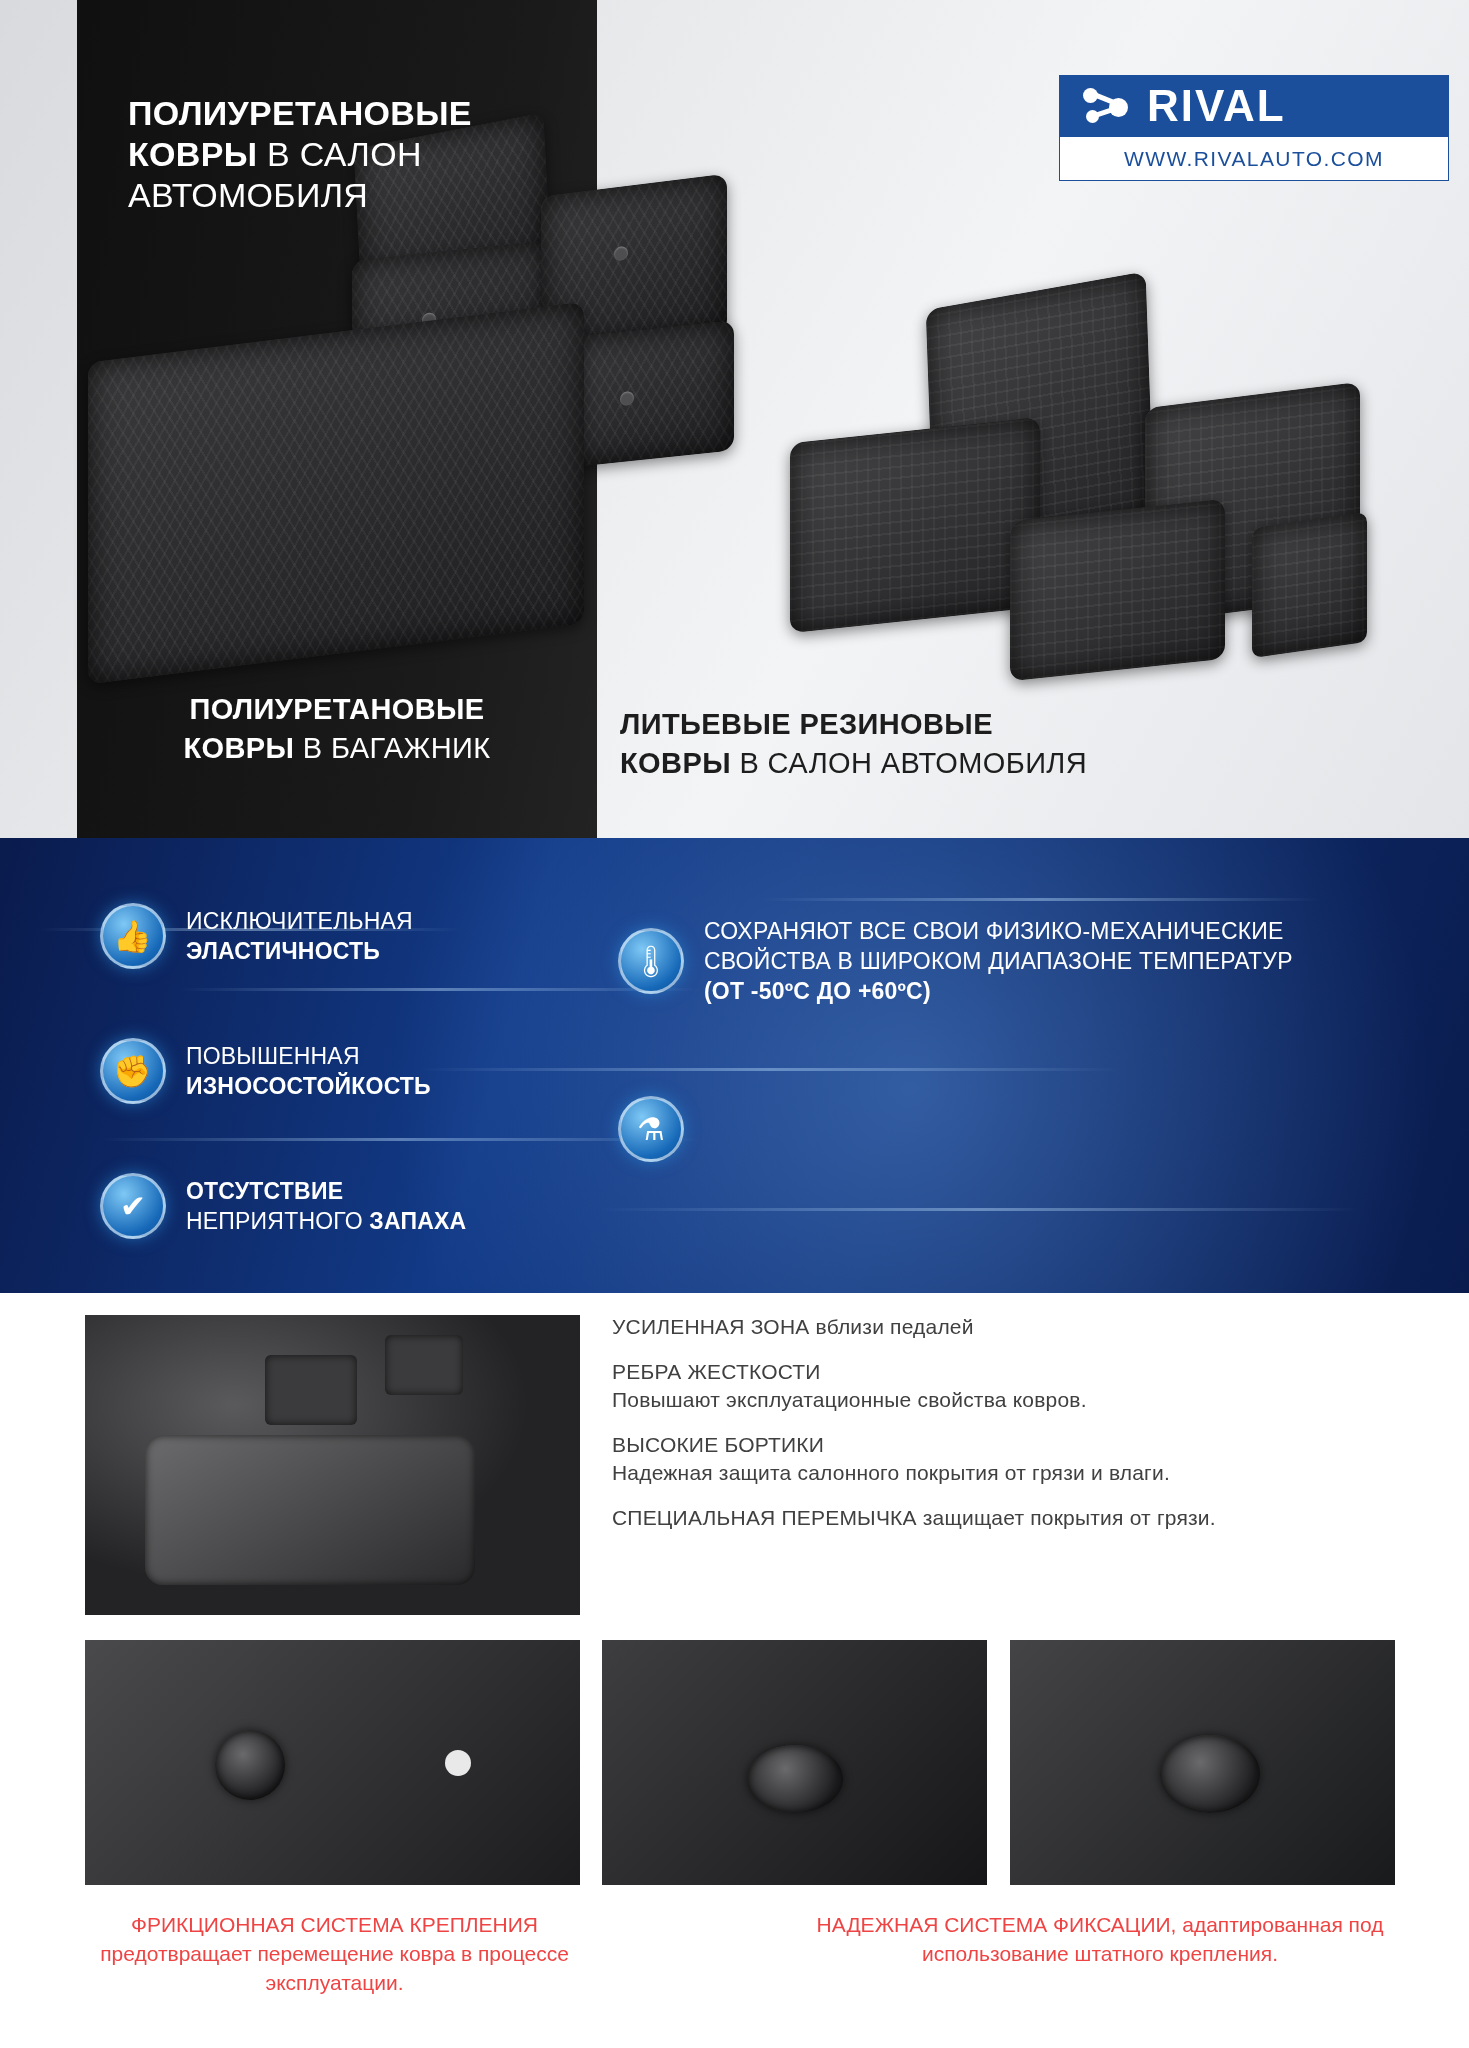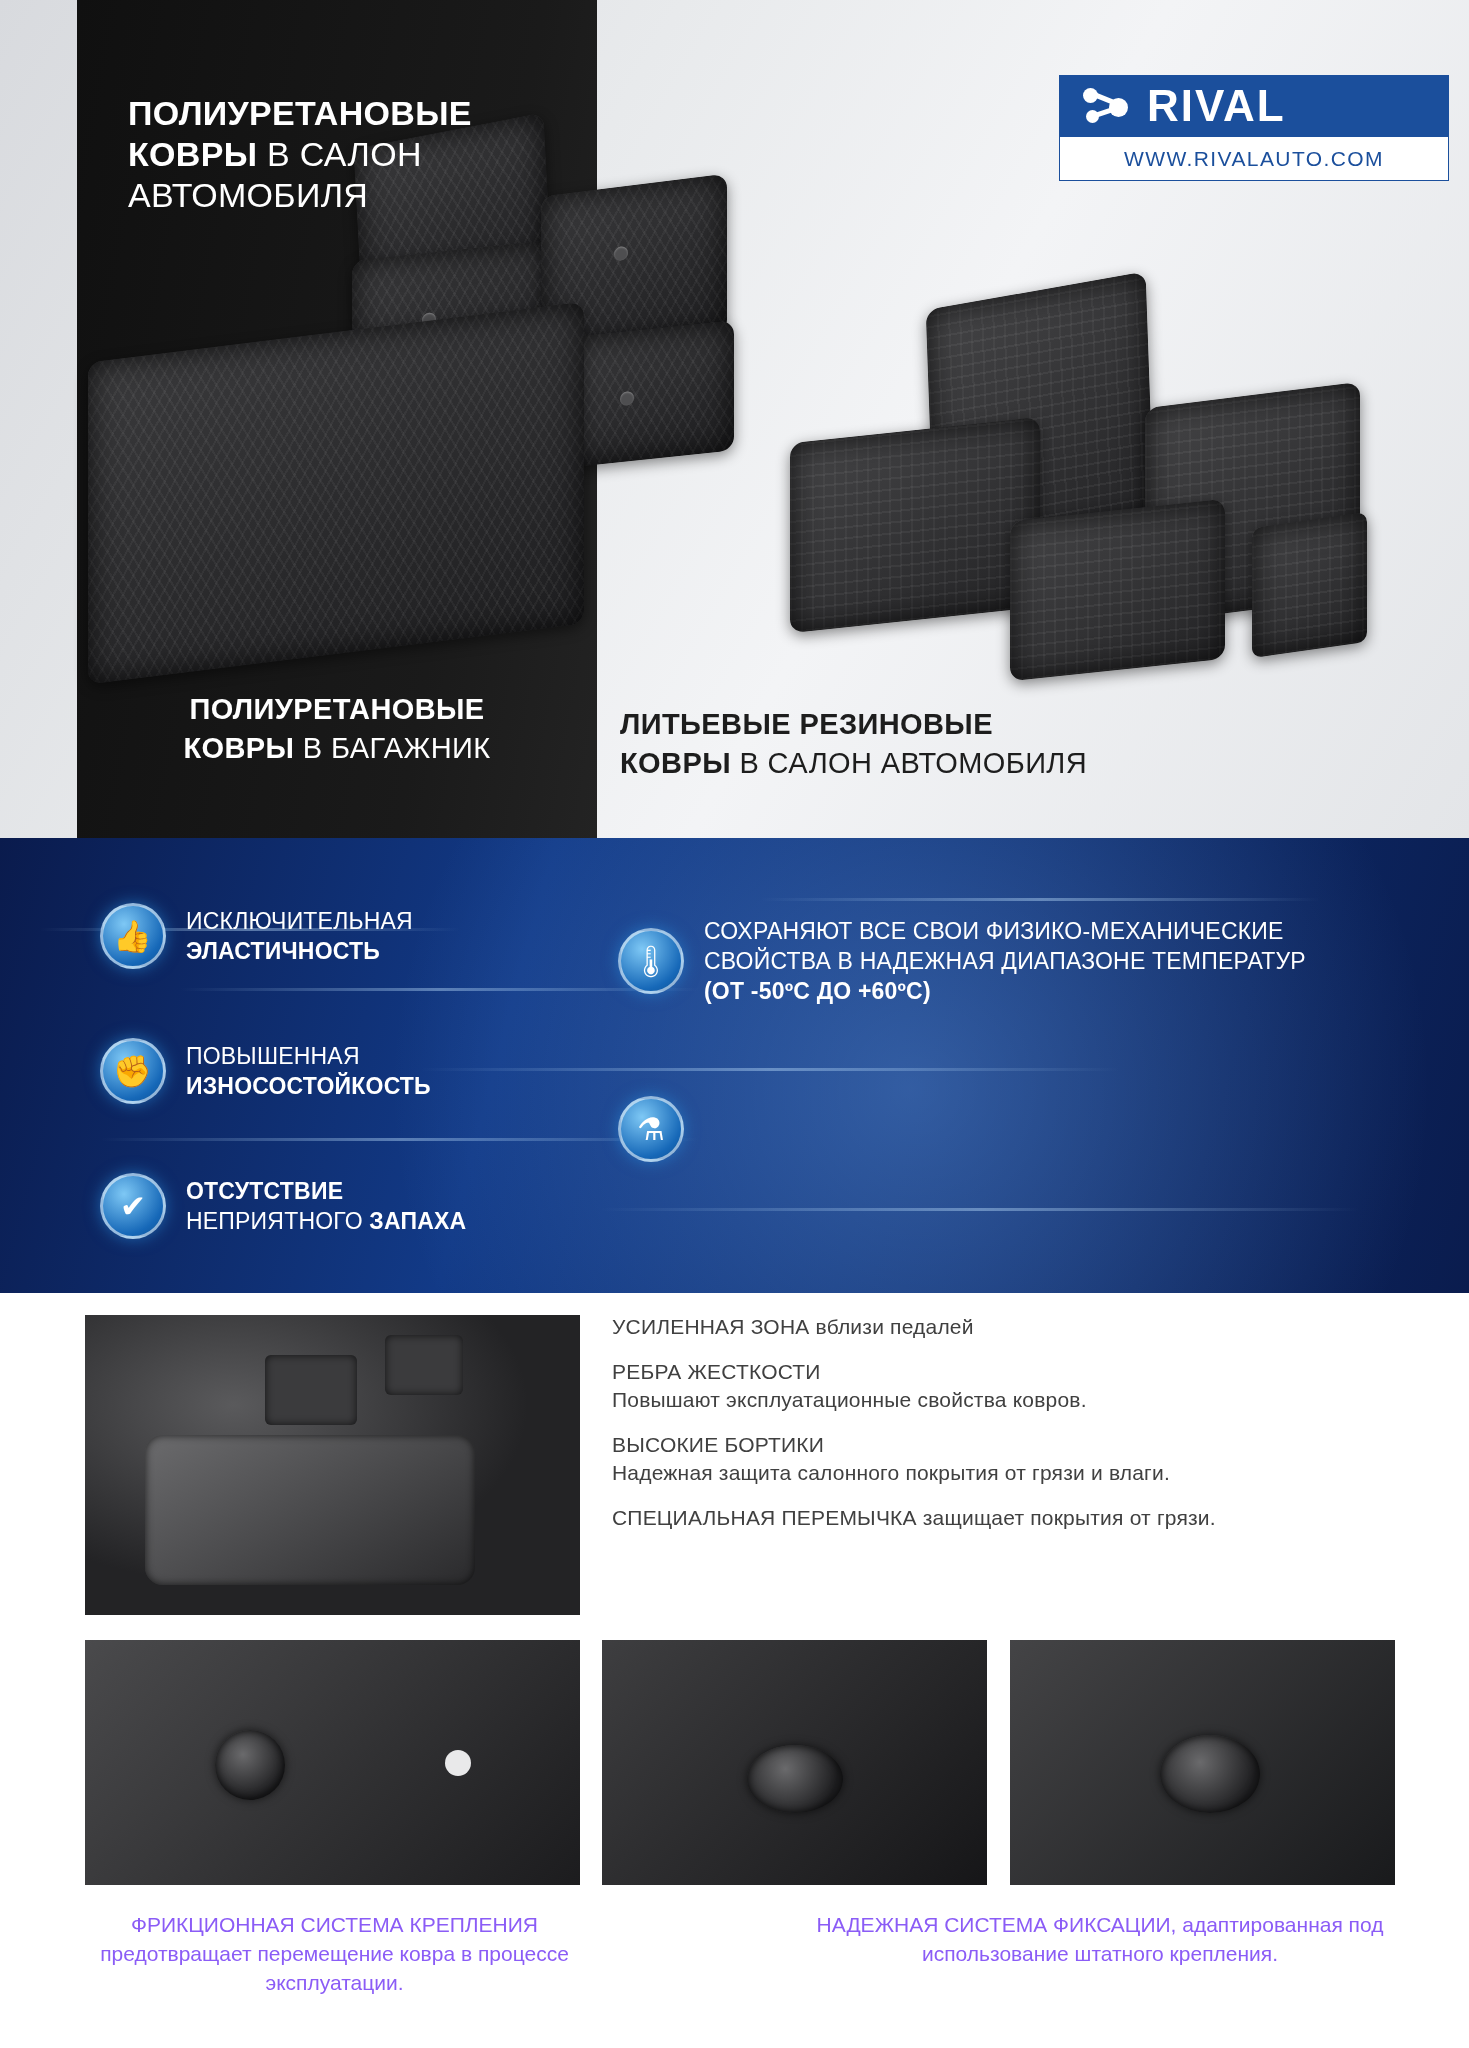--- a/index.html
+++ b/index.html
@@ -233,21 +233,21 @@
     color: #404040;
   }
   .det-item { margin-bottom: 17px; }
   .det-h { font-size: 21px; line-height: 28px; letter-spacing: .2px; }
   .det-p { font-size: 21px; line-height: 28px; letter-spacing: .2px; }
 
   .bottom-caption {
     position: absolute;
     font-size: 21px;
     line-height: 29px;
-    color: #8b5cf6;
+    color: #ef4444;
     text-align: center;
   }
   .bc-left { left: 62px; top: 1910px; width: 545px; }
   .bc-right { left: 790px; top: 1910px; width: 620px; }
 
   .circle-detail {
     position: absolute;
     border-radius: 50%;
     background: radial-gradient(circle at 40% 35%, #6a6a6c, #1d1d1f 72%);
     box-shadow: 0 0 10px rgba(0,0,0,.6), inset 0 0 10px rgba(0,0,0,.8);
@@ -344,21 +344,21 @@
       <div class="f-text">
         <b>ОТСУТСТВИЕ</b><br>
         <span>НЕПРИЯТНОГО </span><b>ЗАПАХА</b>
       </div>
     </div>
 
     <div class="feature" style="left:618px; top:78px;">
       <div class="f-icon">🌡</div>
       <div class="f-text">
         <span>СОХРАНЯЮТ ВСЕ СВОИ ФИЗИКО-МЕХАНИЧЕСКИЕ</span><br>
-        <span>СВОЙСТВА В НАДЕЖНАЯ ДИАПАЗОНЕ  ТЕМПЕРАТУР</span><br>
+        <span>СВОЙСТВА В ШИРОКОМ ДИАПАЗОНЕ  ТЕМПЕРАТУР</span><br>
         <b>(ОТ -50ºС ДО +60ºС)</b>
       </div>
     </div>
 
     <div class="feature" style="left:618px; top:258px;">
       <div class="f-icon">⚗</div>
     </div>
   </div>
 
   <div class="details"></div>

